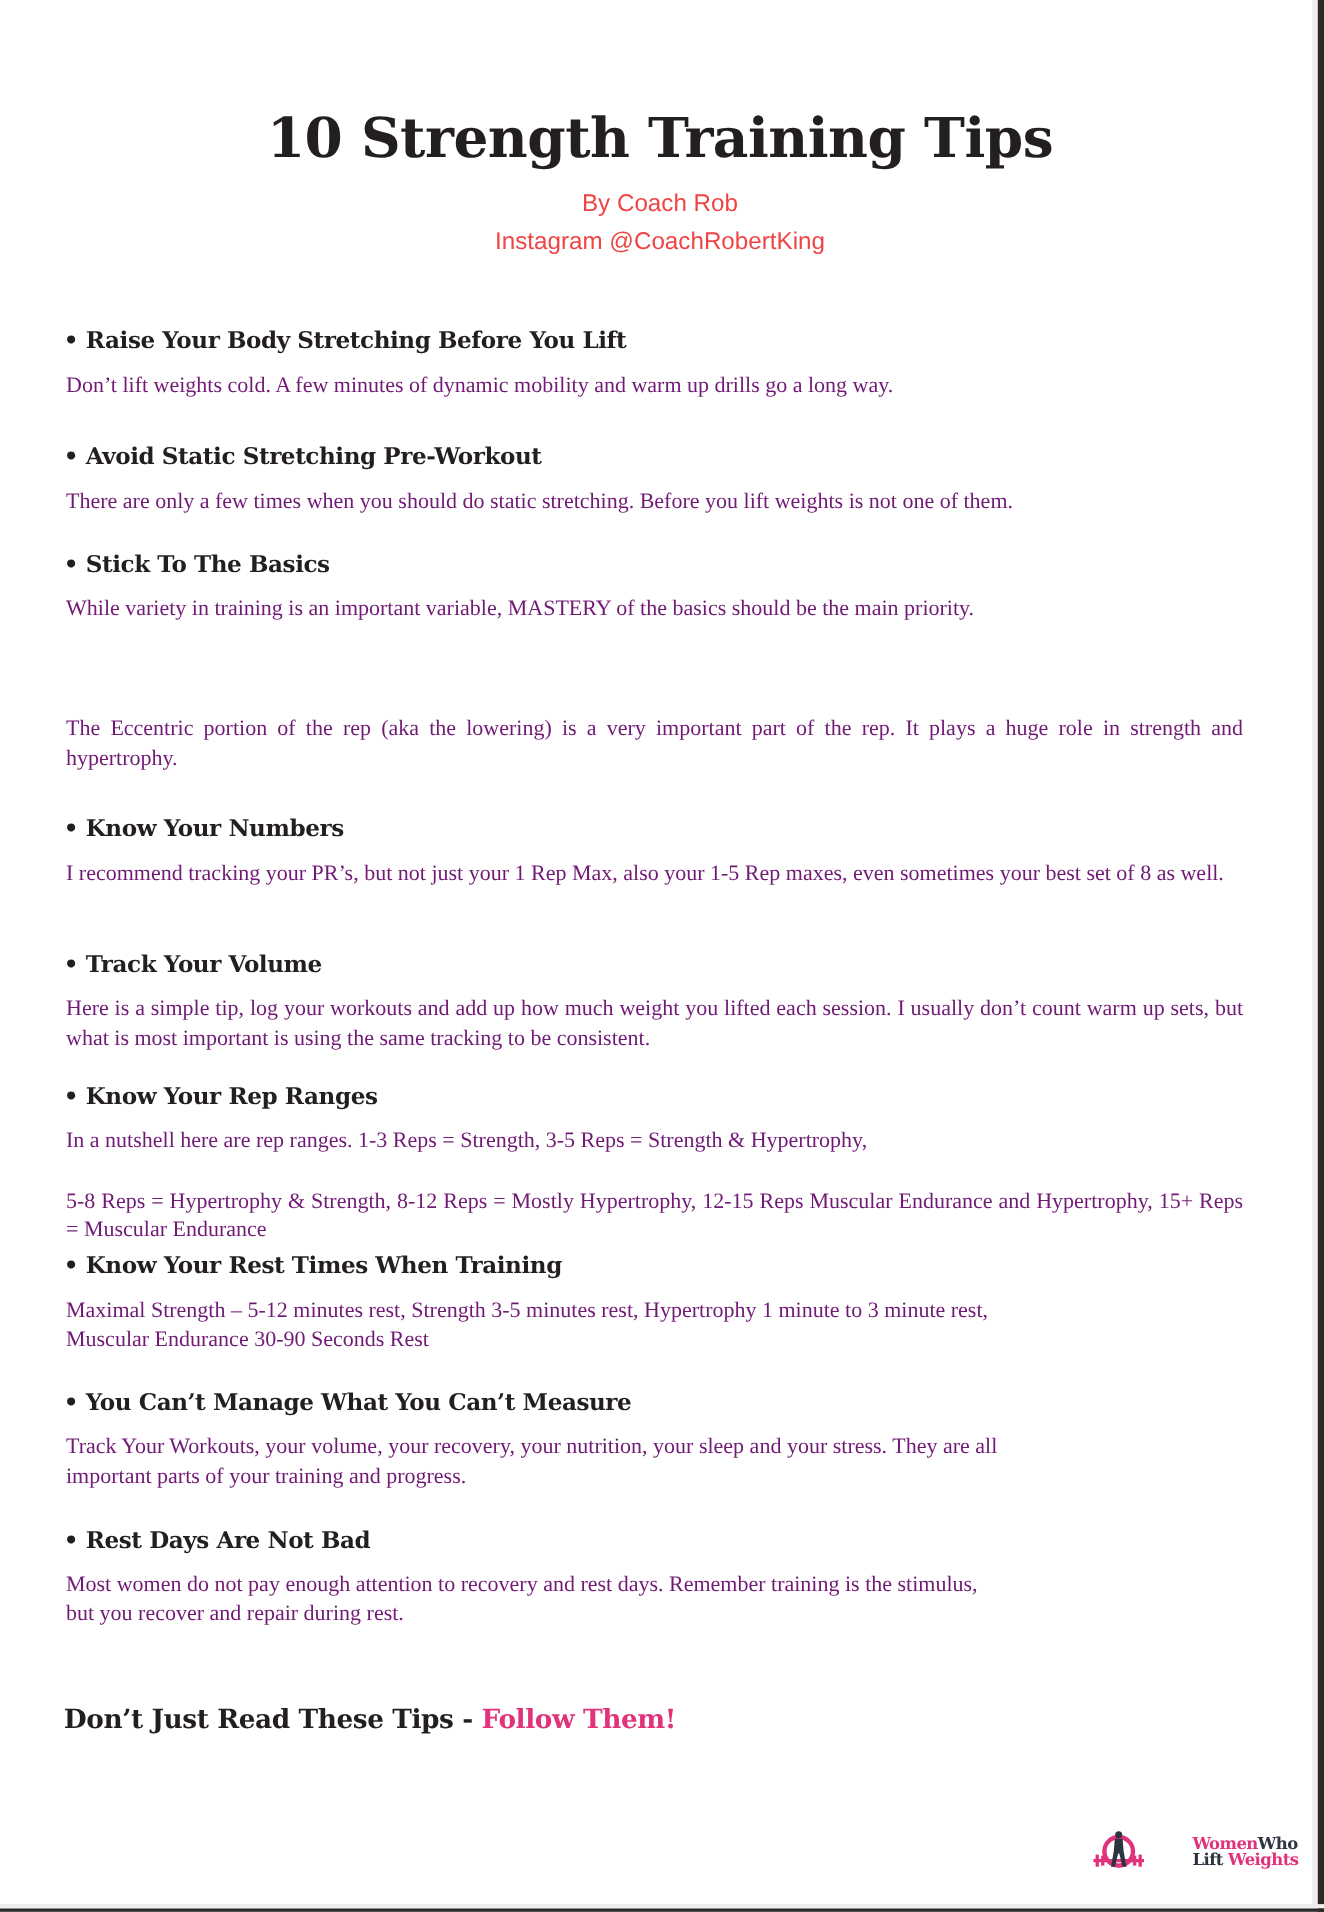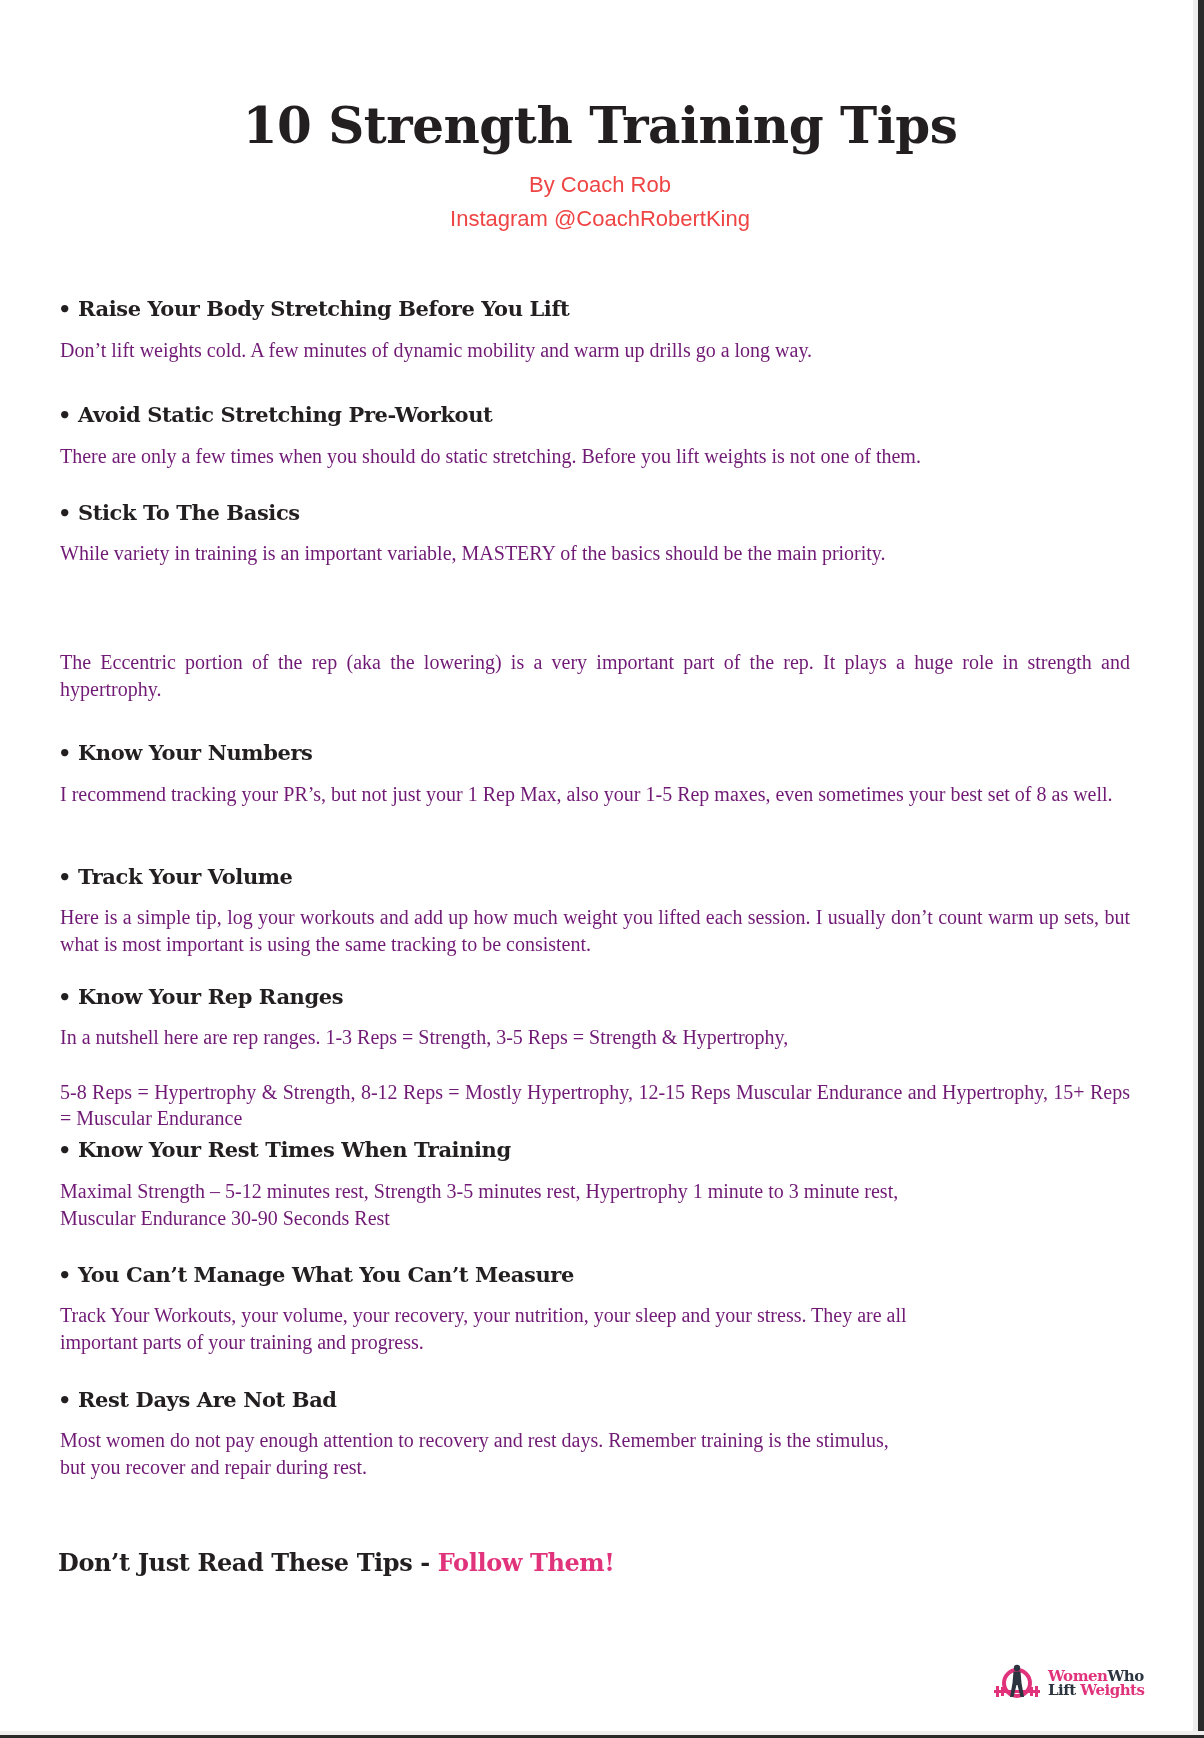--- a/index.html
+++ b/index.html
@@ -40,21 +40,21 @@
   .tip-body.justify { text-align: justify; }
   .tip-body .line { display: block; }
   .cta {
     position: absolute; left: 58px; top: 1524px;
     font-family: "DejaVu Serif", serif; font-weight: bold; font-size: 24px;
     color: #231f20; letter-spacing: -0.4px; white-space: nowrap; margin-top: 24px;
   }
   .cta .accent { color: #e0337b; }
   .logo {
     position: absolute; left: 992px; top: 1660px; width: 170px; height: 46px;
-    display: flex; align-items: center;
+    display: flex; align-items: center; gap: 36px;
   }
   .logo svg { flex: 0 0 auto; }
   .logo-text {
     margin-left: 6px; font-family: "DejaVu Serif", serif; font-weight: bold;
     font-size: 15px; line-height: 14px; letter-spacing: -0.5px;
   }
   .pink { color: #e0337b; }
   .dark { color: #2c3440; }
 </style>
 </head>

